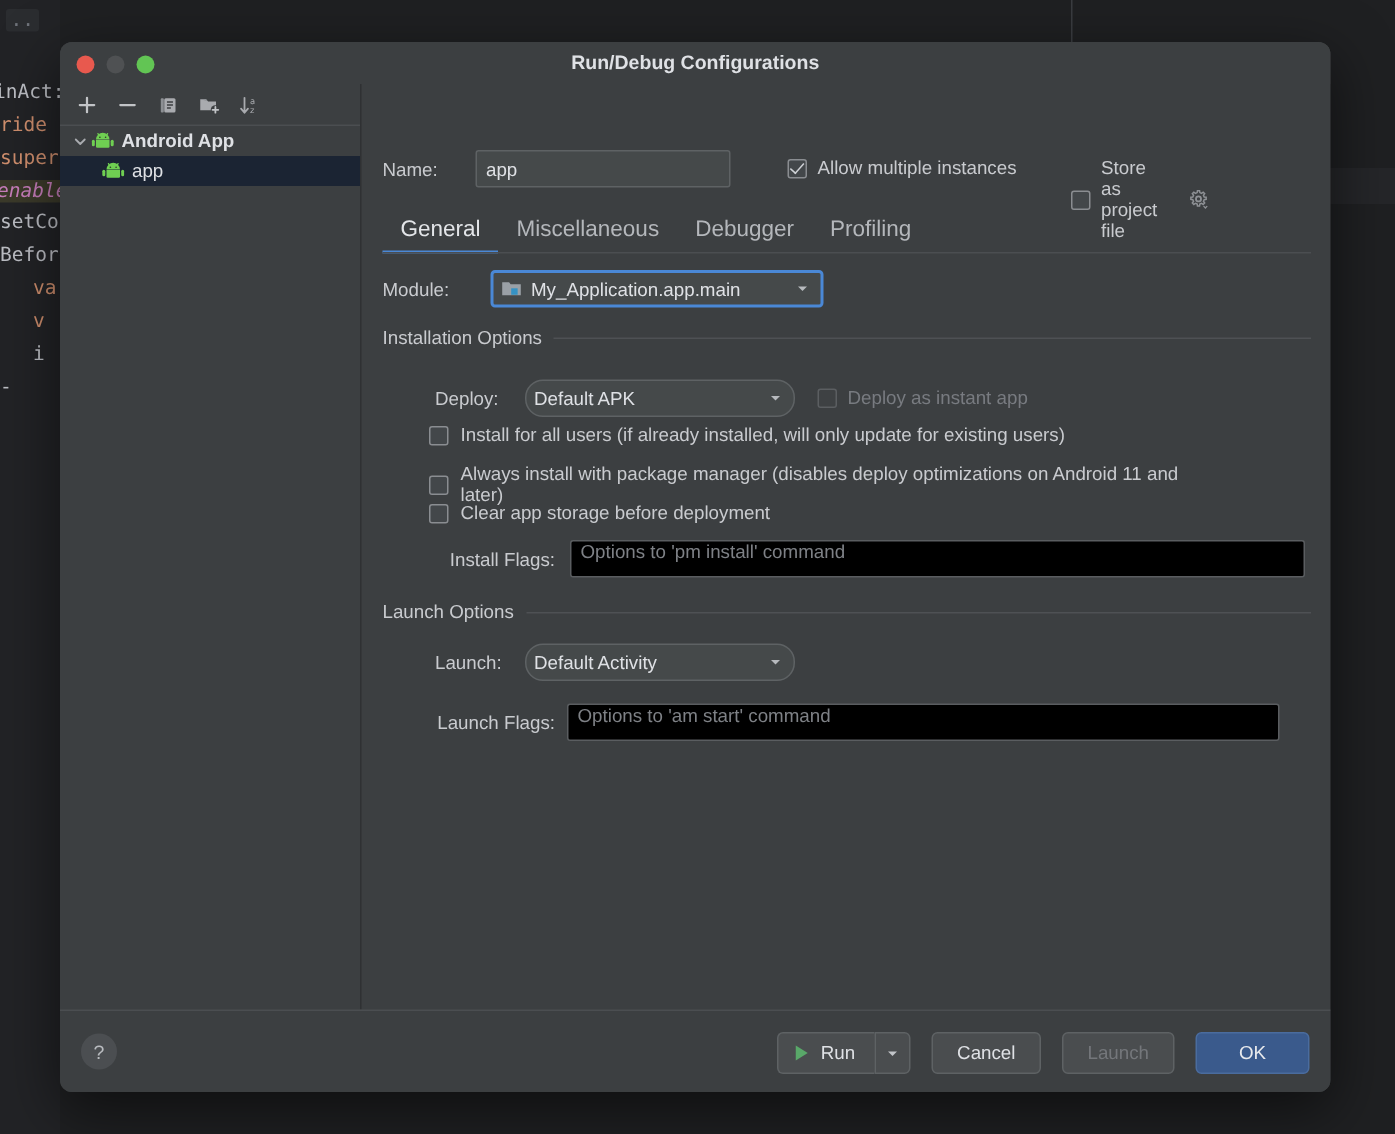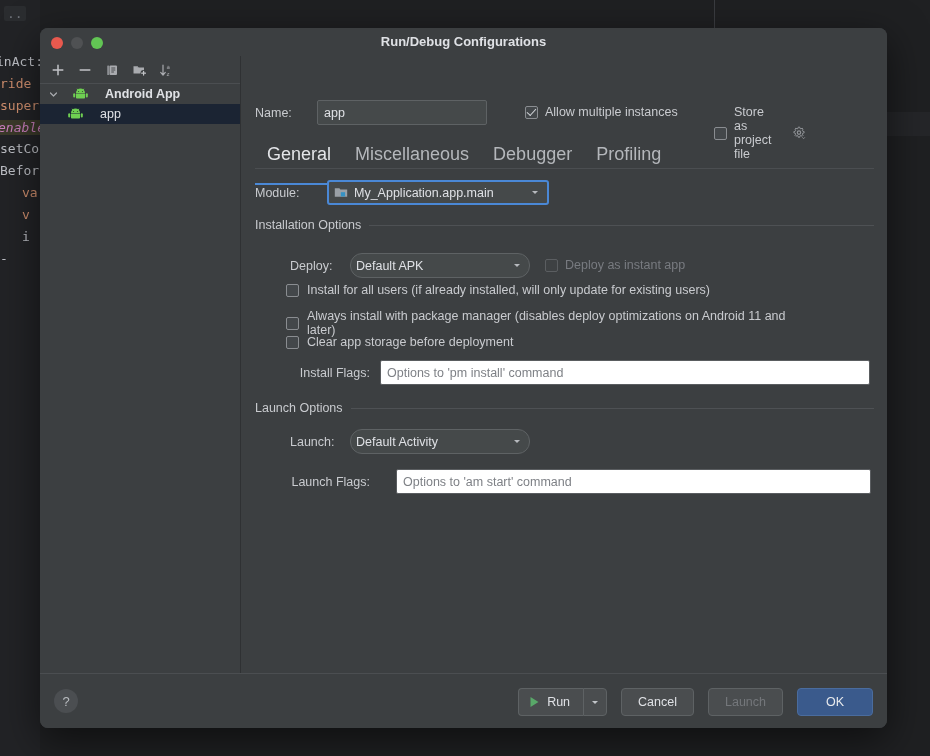--- a/index.html
+++ b/index.html
@@ -97,21 +97,20 @@
   }
   .tb-btn svg { display: block; }
   #tree-toolbar-sep {
     position: absolute; left: 0; right: 0; bottom: 0;
     height: 1px; background: #4b4e51;
   }
   .tree-row {
     height: 20px; display: flex; align-items: center;
     font-size: 12.5px; color: #dfe1e5;
     padding-left: 6px;
-    gap: 12px;
   }
   .tree-row.root { font-weight: bold; }
   .tree-row.selected { background: #1b2433; }
   .tree-arrow {
     width: 14px; display: flex; align-items: center; justify-content: center;
     color: #a9abaf;
   }
   .droid {
     width: 16px; height: 14px; margin-right: 5px;
     display: inline-flex; align-items: center; justify-content: center;
@@ -165,22 +164,22 @@
   }
   .cb.disabled { border-color: #5b5e61; background: #3e4143; }
 
   
   #tabs {
     position: absolute; left: 13px; top: 85px;
     width: 619px; height: 28px;
     display: flex; align-items: flex-start;
   }
   .tab {
-    font-size: 18px; color: #b4b7bb;
-    padding: 3px 12px 20px 12px;
+    font-size: 15px; color: #b4b7bb;
+    padding: 3px 12px 8px 12px;
     position: relative;
   }
   .tab.active { color: #e3e5e8; }
   .tab.active::after {
     content: ""; position: absolute;
     left: 0; right: 0; bottom: 0; height: 2px;
     background: #4a88d6;
   }
   #tabs-underline {
     position: absolute; left: 13px; top: 112px;
@@ -228,31 +227,31 @@
   .cbrow { position: absolute; display: flex; align-items: center; gap: 8px; }
   #cb-allusers  { left: 44px; top: 227px; }
   #cb-pkgmgr    { left: 44px; top: 253px; }
   #cb-clear     { left: 44px; top: 279px; }
 
   
   #installflags-row { left: 31px; top: 304px; }
   #installflags-label { width: 97px; text-align: right; margin-right: 10px; }
   .textfield {
     height: 25px;
-    background: #ffffff;
+    background: #000000;
     border: 1px solid #5a5d60;
     border-radius: 2px;
-    display: flex; align-items: center;
+    display: flex; 
     padding: 0 6px;
     font-size: 12.5px; color: #7e8186;
   }
   #installflags-input { width: 490px; }
 
   #launchflags-row { left: 31px; top: 413px; }
-  #launchflags-label { width: 97px; text-align: right; margin-right: 26px; }
+  #launchflags-label { width: 97px; text-align: right; margin-right: 8px; }
   #launchflags-input { width: 475px; }
 
   #launch-row { left: 48px; top: 373px; }
   #launch-label { width: 60px; }
   #launch-combo { width: 180px; }
 
   
   #beforelaunch {
     position: absolute; left: 13px; top: 639px; width: 619px;
     display: flex; align-items: center; gap: 6px;

